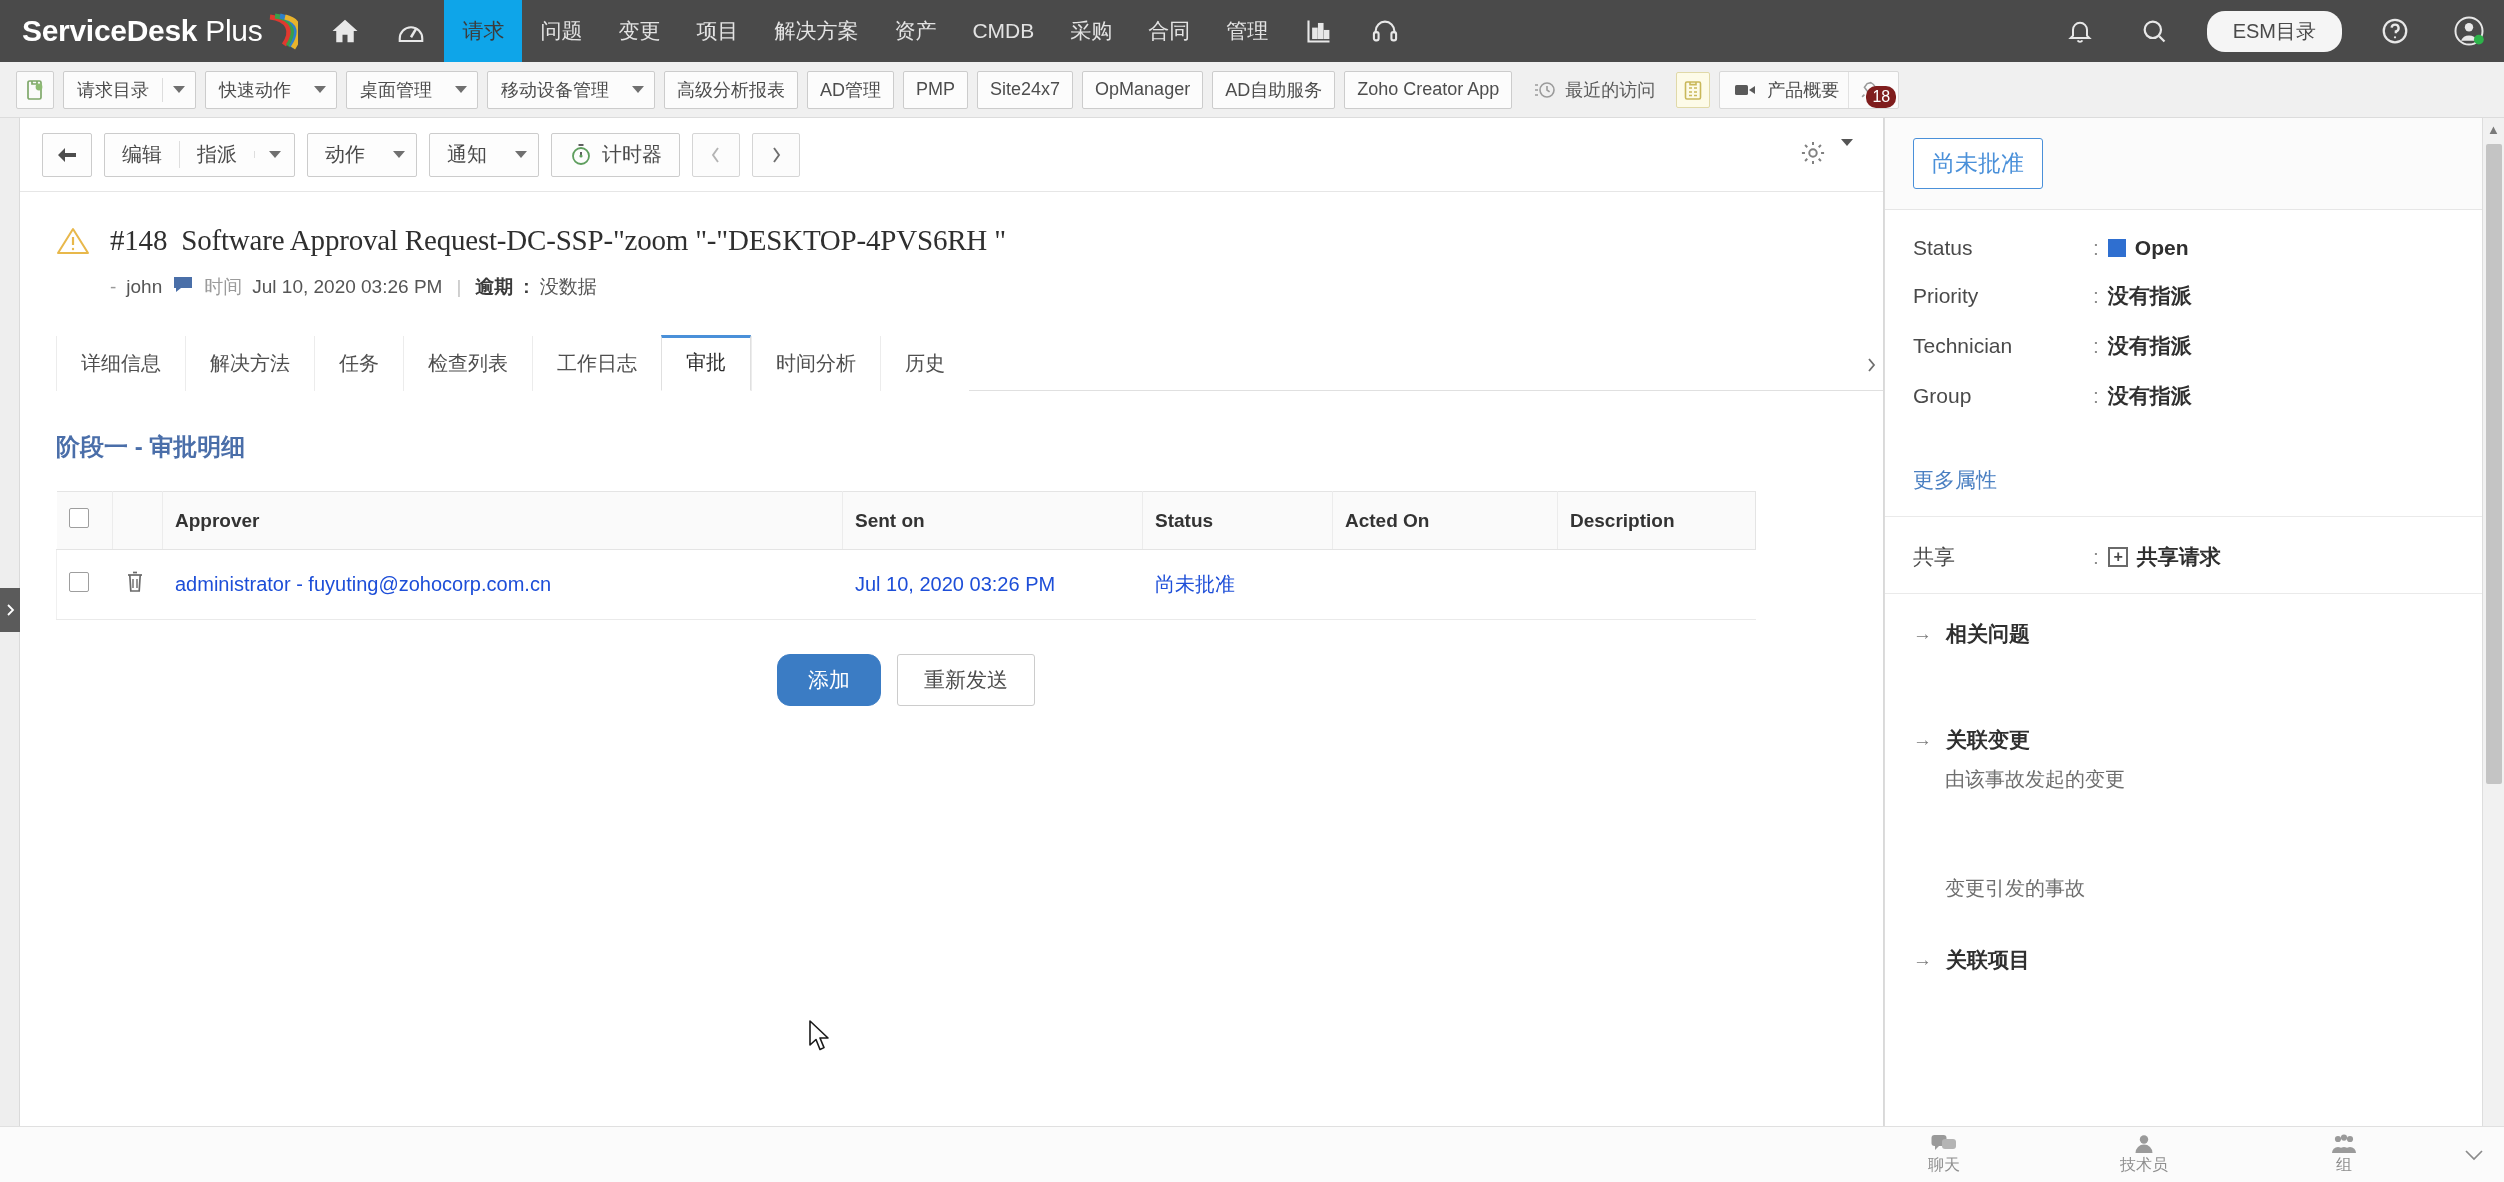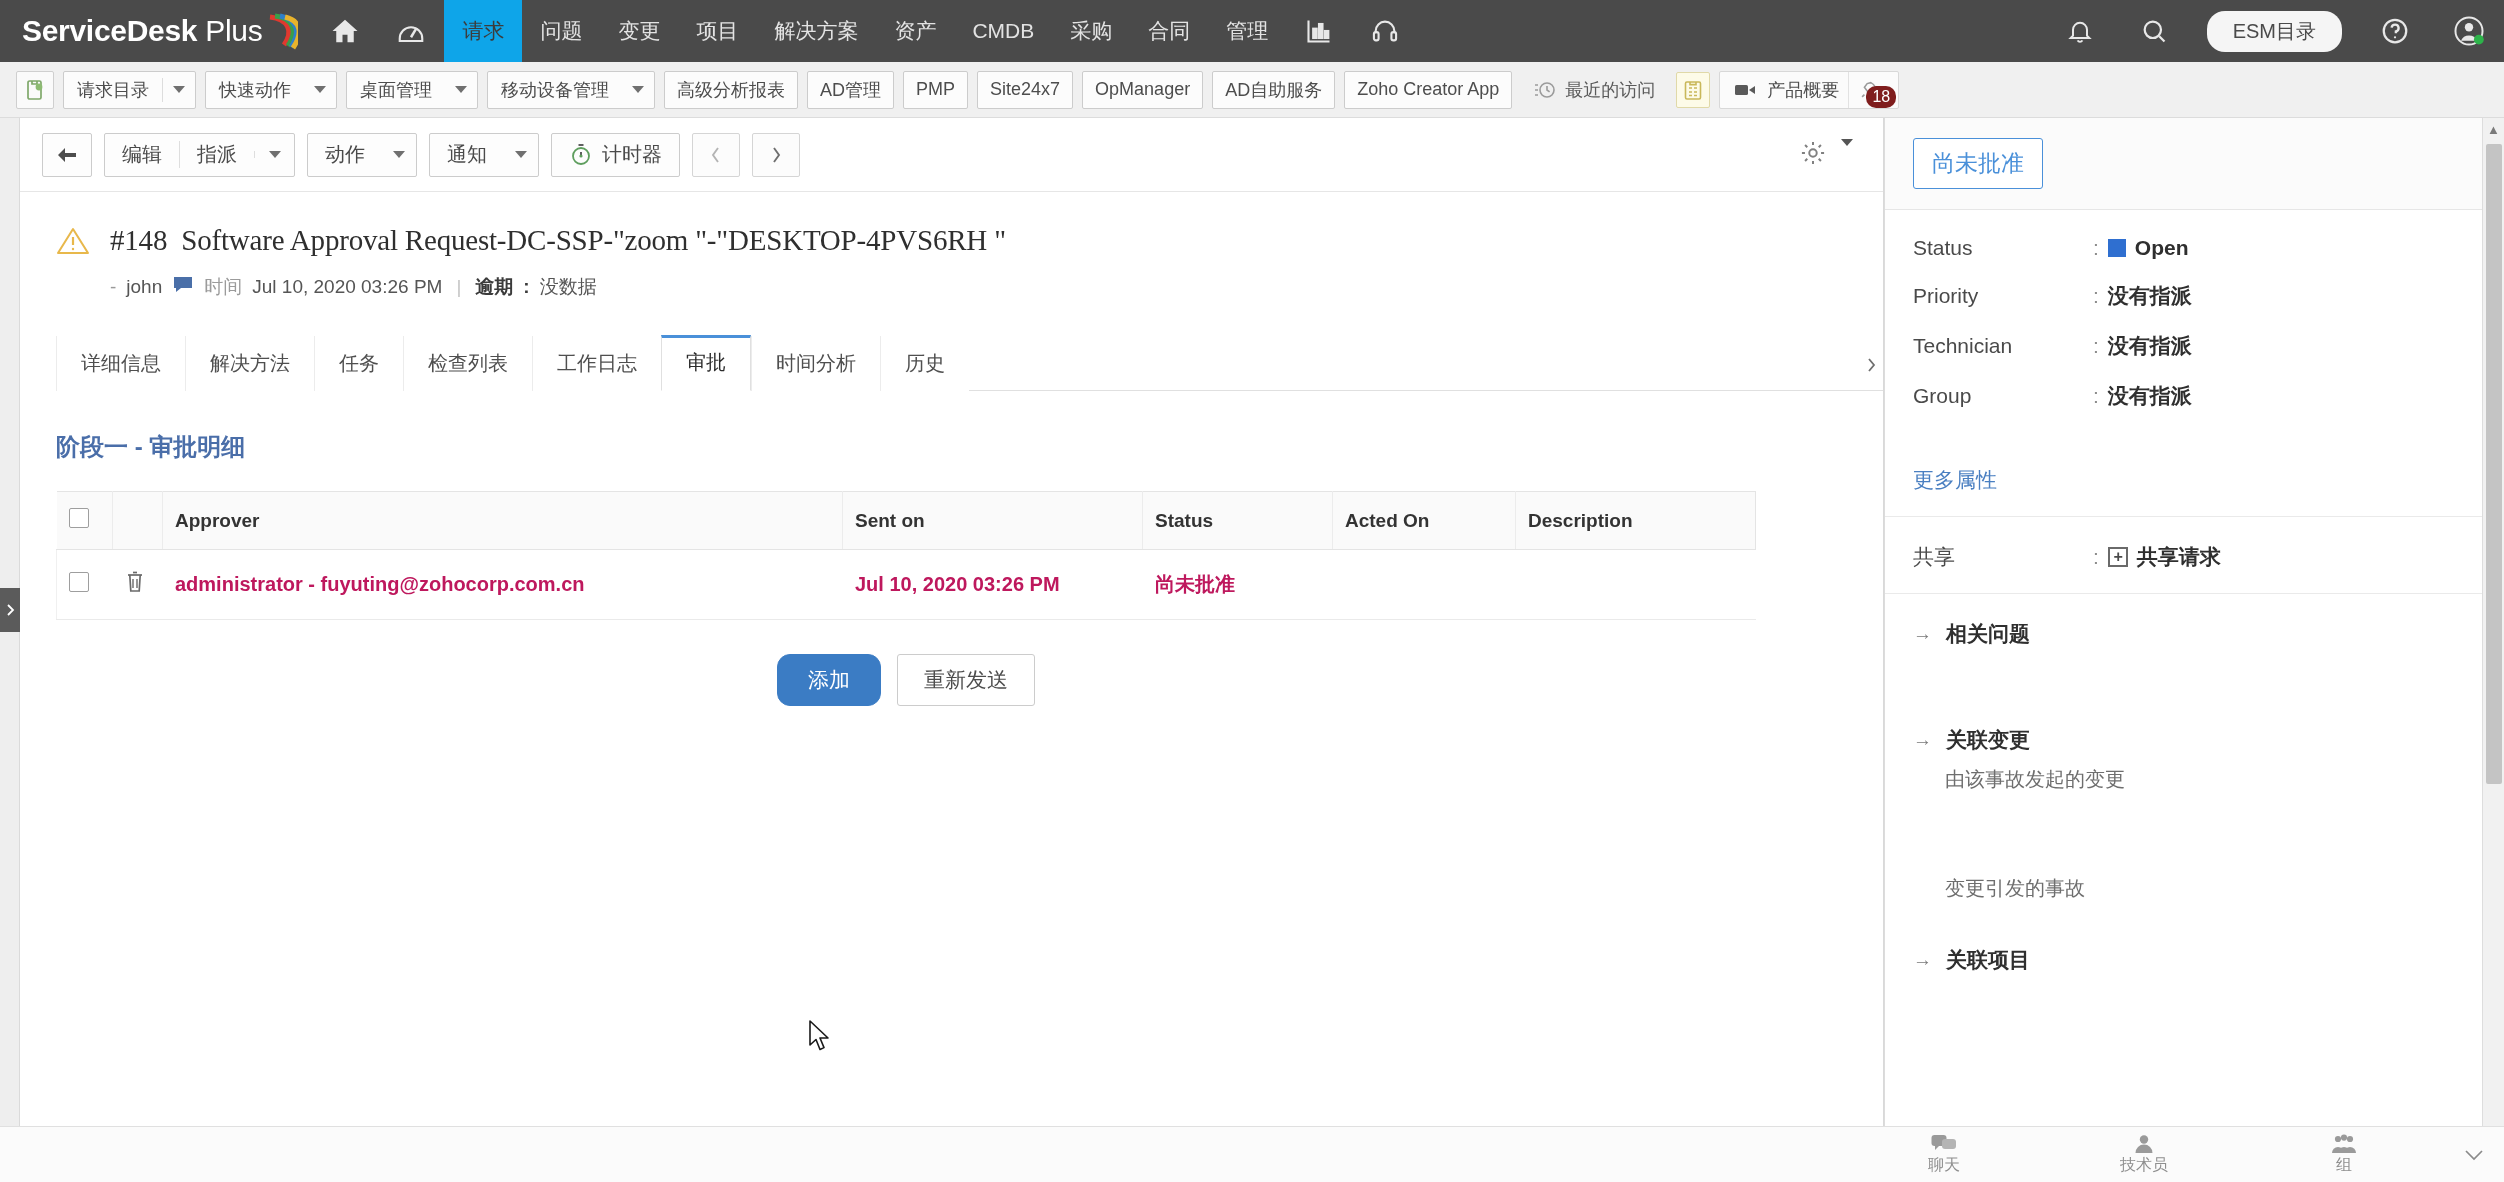--- a/index.html
+++ b/index.html
@@ -138,23 +138,22 @@
   table.appr { width: 1700px; border-collapse: collapse; }
   table.appr thead th {
     text-align: left; font-size: 19px; color: #333; font-weight: bold;
     padding: 16px 12px; border-top: 1px solid #e4e4e4; border-bottom: 1px solid #e4e4e4;
     background: #fafafa; border-right: 1px solid #ececec;
   }
   table.appr thead th:last-child { border-right: 1px solid #e4e4e4; }
   table.appr thead th.c-check { width: 56px; border-right: 1px solid #ececec; }
   table.appr thead th.c-del { width: 50px; }
   table.appr tbody td {
-    font-size: 20px; color: #be185d; padding: 20px 12px; border-bottom: 1px solid #eaeaea;
+    font-size: 20px; color: #1d4ed8; padding: 20px 12px; border-bottom: 1px solid #eaeaea;
     border-right: 1px solid transparent;
-    font-weight: bold;
   }
   table.appr tbody td.c-check { border-left: 1px solid #f0f0f0; }
   .cb {
     width: 20px; height: 20px; border: 1px solid #9e9e9e; background: #fff;
     display: inline-block; border-radius: 2px;
   }
   .muted-cell { color: #6d6d6d; }
 
   .tbl-actions { display: flex; gap: 16px; justify-content: center; width: 1700px; margin-top: 34px; }
   .btn-primary {
@@ -510,21 +509,21 @@
         <table class="appr">
           <thead>
             <tr>
               <th class="c-check">
                 <span class="cb"></span>
               </th>
               <th class="c-del"></th>
               <th style="width:680px">Approver</th>
               <th style="width:300px">Sent on</th>
               <th style="width:190px">Status</th>
-              <th style="width:183px">Acted On</th>
+              <th style="width:225px">Acted On</th>
               <th>Description</th>
             </tr>
           </thead>
           <tbody>
             <tr>
               <td class="c-check">
                 <span class="cb"></span>
               </td>
               <td>
                 <span>

